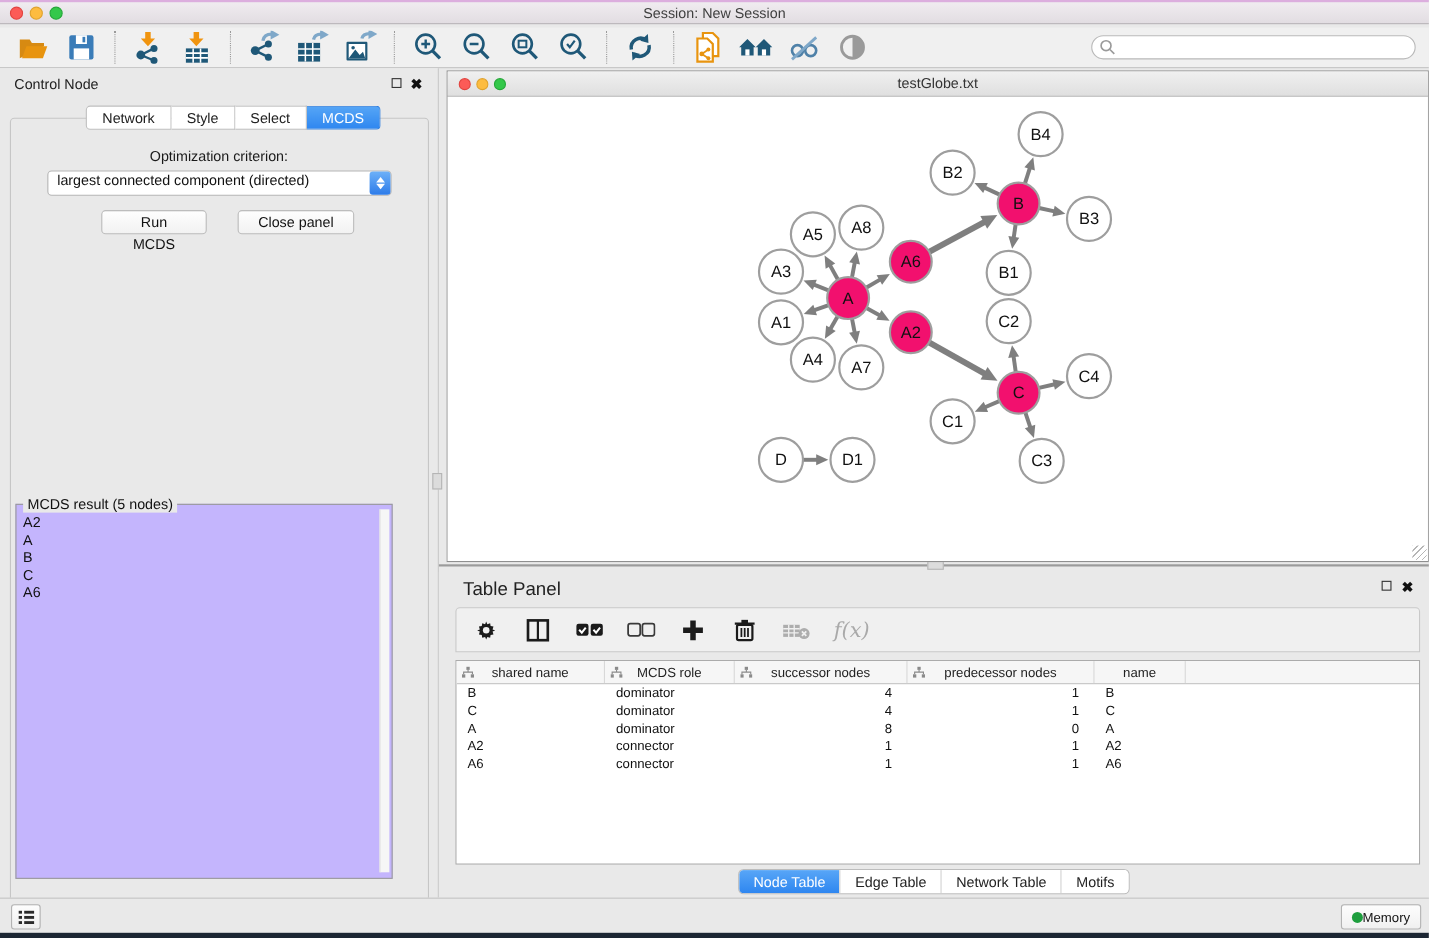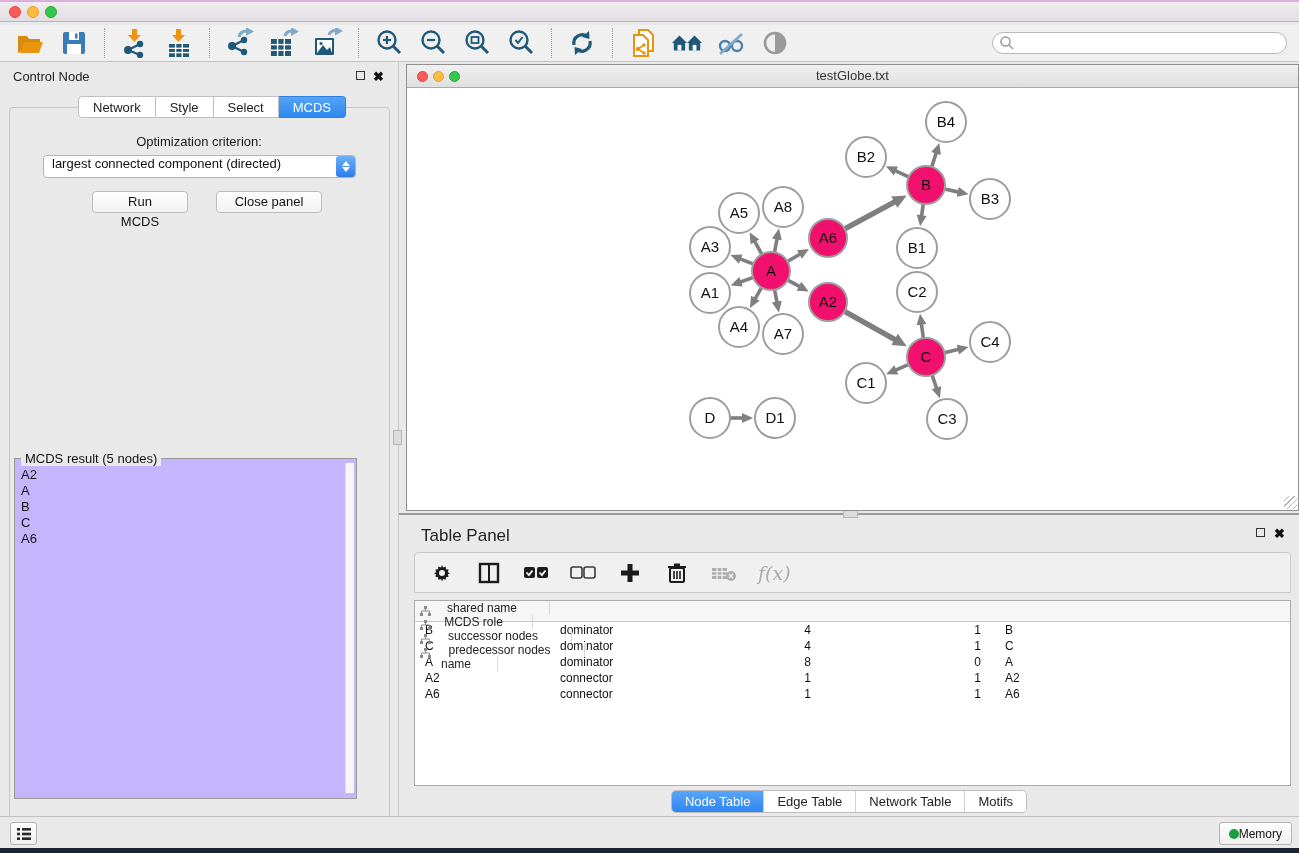--- a/index.html
+++ b/index.html
@@ -66,21 +66,21 @@
   .resize-grip { right:1px; bottom:1px; width:13px; height:13px;
     background:repeating-linear-gradient(135deg, transparent 0 3px, #b5b5b5 3px 4px); }
 
   
   .table-panel { left:399px; top:520px; width:900px; height:296px; background:#e9e9e9; }
   .tp-title { left:22px; top:6px; font-size:17px; color:#222; }
   .tp-toolbar { left:15px; top:32px; width:877px; height:41px; background:#f0f0f0; border:1px solid #c9c9c9; border-radius:4px 4px 0 0; display:flex; align-items:center; gap:21px; padding-left:14px; }
   .tp-ic { display:flex; align-items:center; justify-content:center; width:26px; height:26px; cursor:pointer; }
   .fx-label { font-family:"DejaVu Serif", serif; font-style:italic; font-size:19px; color:#a9a9a9; }
   .tbl-box { left:15px; top:80px; width:877px; height:186px; background:#fff; border:1px solid #ababab; overflow:hidden; }
-  .tbl-header { display:flex; height:21px; background:#f6f6f6; border-bottom:1px solid #c6c6c6;flex-direction:column; }
+  .tbl-header { display:flex; height:21px; background:#f6f6f6; border-bottom:1px solid #c6c6c6; }
   .th-cell { display:flex; align-items:center; justify-content:center; gap:5px; border-right:1px solid #d8d8d8; font-size:12px; color:#222; position:relative; }
   .th-cell .tree-ic { position:absolute; left:5px; top:5px; }
   .tbl-row { display:flex; height:16px; }
   .td-cell { font-size:12px; line-height:16px; color:#111; white-space:nowrap; overflow:hidden; }
   .td-left { padding-left:10px; text-align:left; }
   .td-right { padding-right:14px; text-align:right; }
   .tp-tabs { left:0; right:0; top:270px; display:flex; justify-content:center; }
   .tp-tabs-inner { display:flex; border-radius:5px; overflow:hidden; border:1px solid #bdbdbd; background:#fff; }
   .tp-tab { height:21px; line-height:21px; padding:0 13px; font-size:13px; color:#222; background:#fff; border-left:1px solid #d2d2d2; cursor:pointer; }
   .tp-tab:first-child { border-left:none; }
@@ -94,20 +94,21 @@
   .memory-btn span { font-size:12px; color:#111; }
   .desktop-strip { left:0; top:848px; width:1299px; height:5px; background:#1c2633; }
 </style>
 </head>
 <body>
 
 <div class="abs titlebar">
   <div class="abs tl red"></div>
   <div class="abs tl yellow"></div>
   <div class="abs tl green"></div>
+  <div class="title">Session: New Session</div>
 </div>
 
 <div class="abs toolbar">
   <div class="tb-group">
     <div class="tb-btn">
       <svg width="30" height="28" viewBox="0 0 28 28">
           <path d="M2,24 V7 h9 l2,3 h11 v3" fill="#d78a12"></path>
           <path d="M4,24 L8,13 h19 l-4,11 Z" fill="#e8940f"></path>
         </svg>
     </div>

